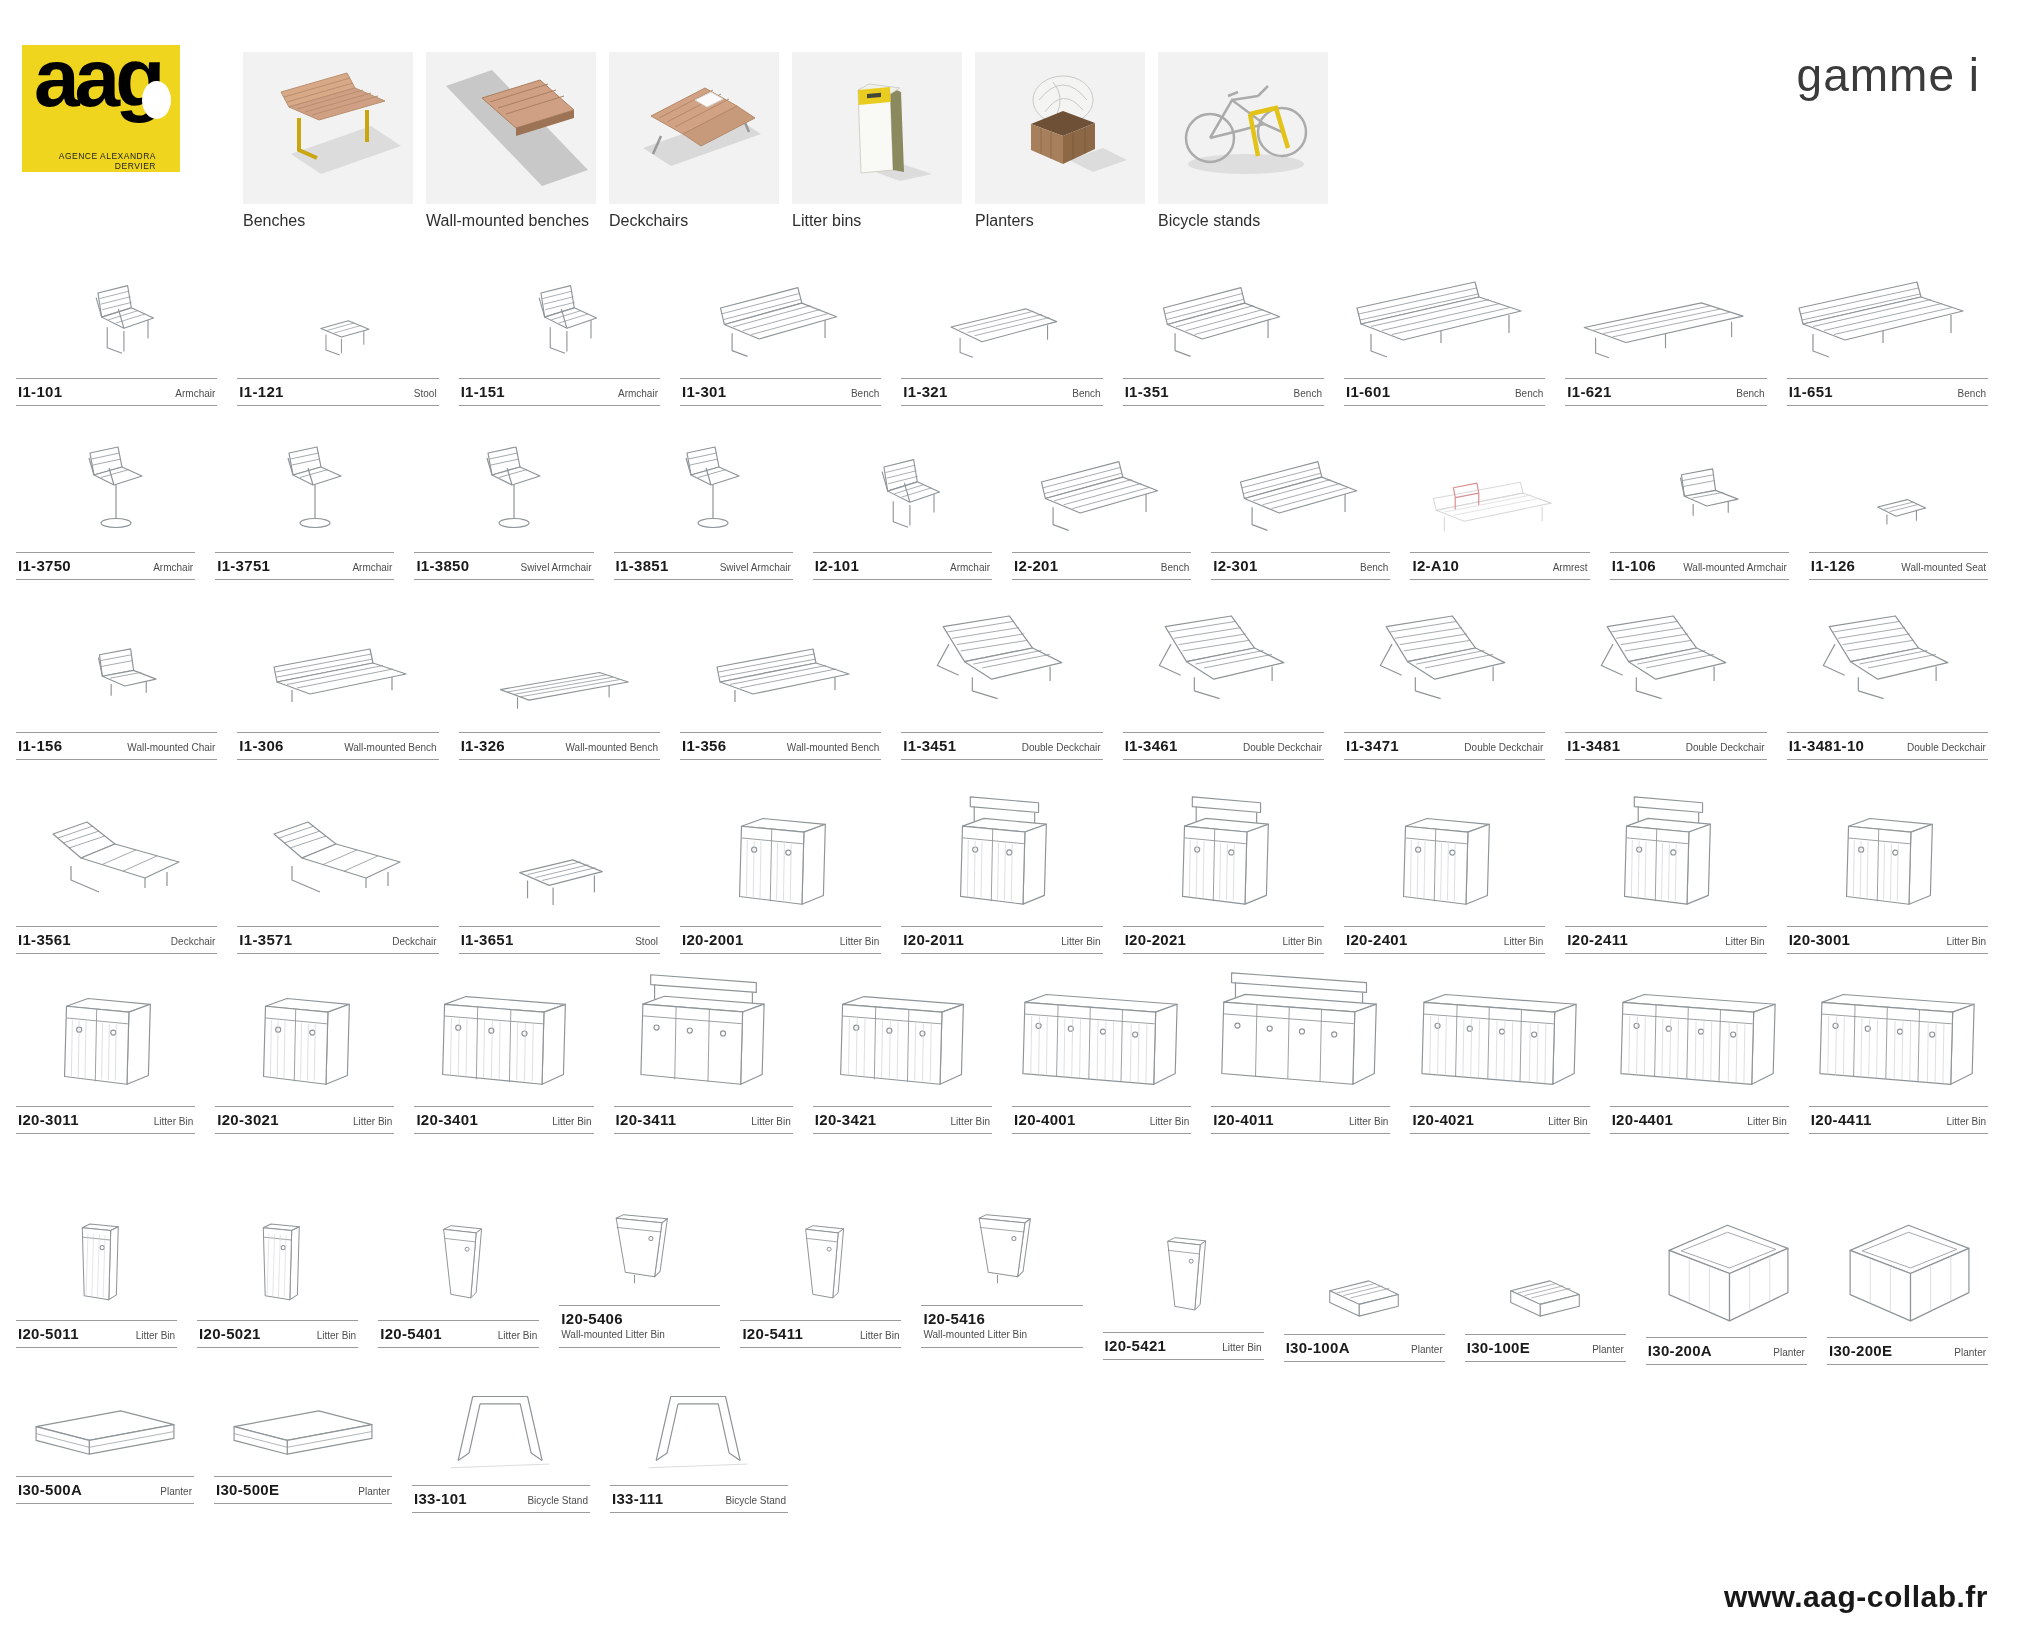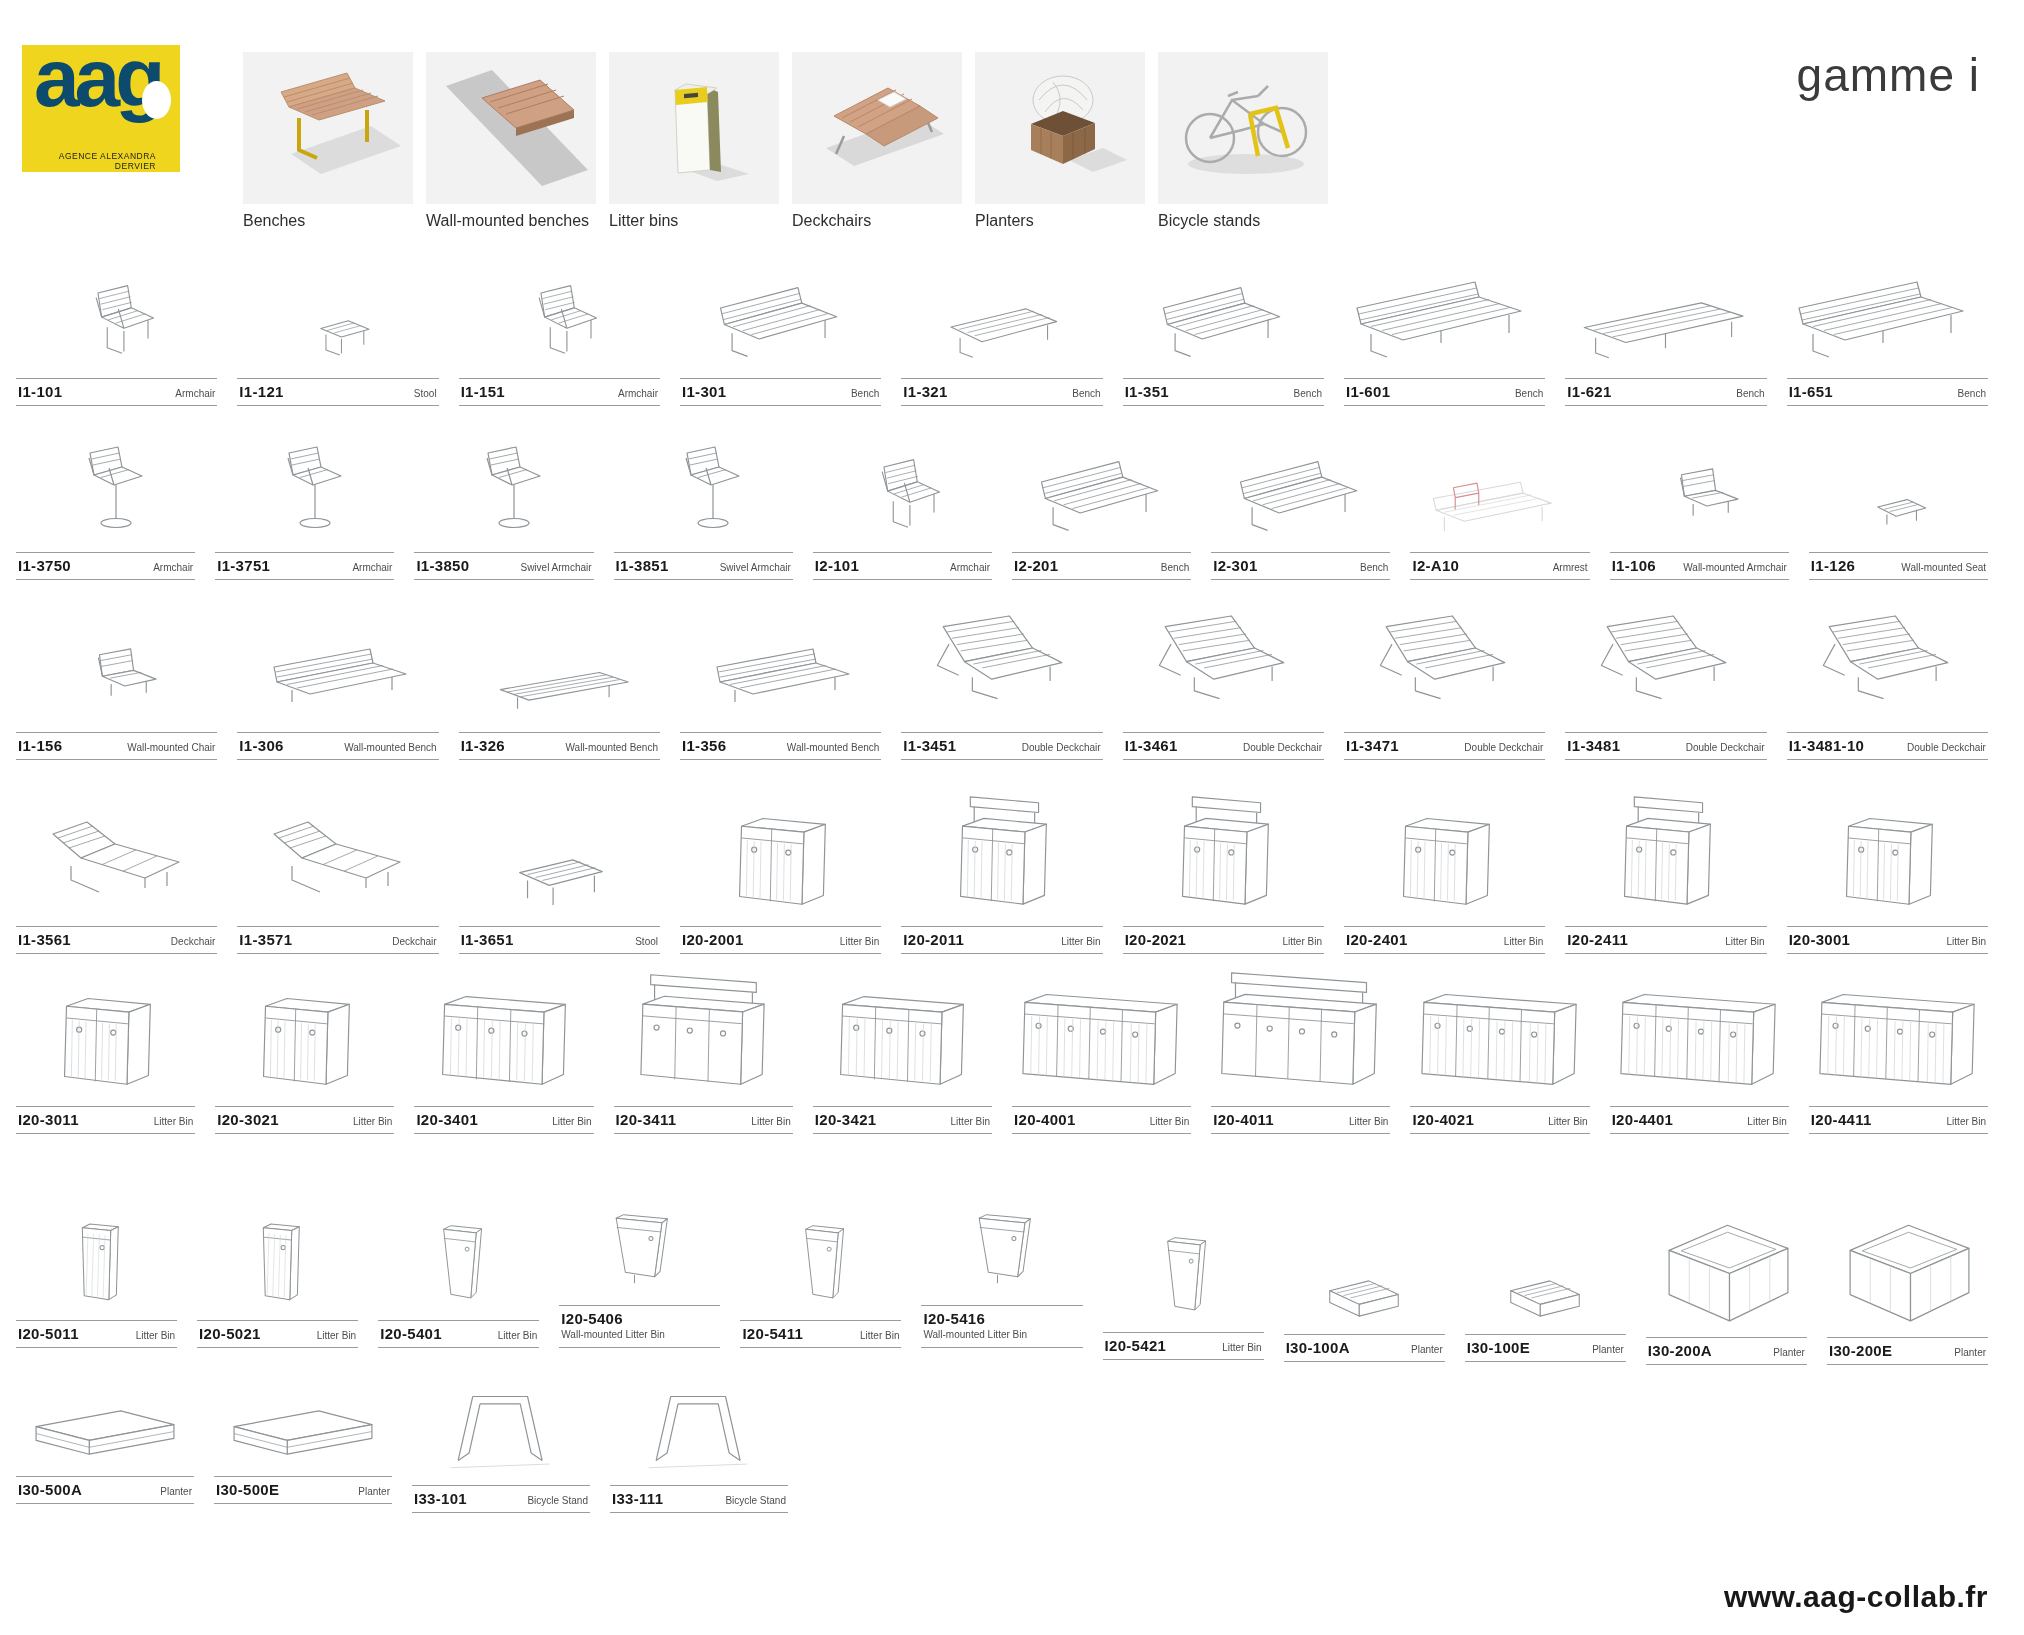--- a/index.html
+++ b/index.html
@@ -2,21 +2,21 @@
 <html><head>
 <meta charset="utf-8">
 <style>
   html,body{margin:0;padding:0;}
   body{width:2024px;height:1635px;position:relative;background:#ffffff;
        font-family:"Liberation Sans",sans-serif;overflow:hidden;}
 
   
   .logo{position:absolute;left:22px;top:45px;width:158px;height:127px;background:#EFD51E;}
   .logo-text{position:absolute;left:12px;top:-14px;font-size:82px;font-weight:700;
-             letter-spacing:-5px;color:#0c4a6e;}
+             letter-spacing:-5px;color:#000000;}
   .logo-dot{position:absolute;right:9px;top:36px;width:29px;height:38px;background:#ffffff;border-radius:50%;}
   .logo-tag{position:absolute;left:34px;top:106px;width:100px;text-align:right;
             font-size:8.5px;line-height:10px;color:#222;letter-spacing:.5px;}
   .tiles{position:absolute;left:243px;top:52px;display:flex;gap:13px;}
   .tile-wrap{width:170px;}
   .tile{width:170px;height:152px;background:#F2F2F2;}
   .tile svg{width:170px;height:152px;display:block;}
   .tile-label{margin-top:8px;font-size:16px;color:#2e2e2e;white-space:nowrap;}
   .range-title{position:absolute;right:44px;top:48px;font-size:46px;color:#3b3b3b;letter-spacing:1px;margin-left:32px;}
 
@@ -431,32 +431,32 @@
       <div class="tile">
         <svg viewBox="0 0 170 152" height="152" width="170">
           <use href="#th-wallbench" xlink:href="#th-wallbench"></use>
         </svg>
       </div>
       <div class="tile-label">Wall-mounted benches</div>
     </div>
     <div class="tile-wrap">
       <div class="tile">
         <svg viewBox="0 0 170 152" height="152" width="170">
-          <use href="#th-bin" xlink:href="#th-bin"></use>
+          <use href="#th-deckchair" xlink:href="#th-deckchair"></use>
         </svg>
       </div>
-      <div class="tile-label">Litter bins</div>
+      <div class="tile-label">Deckchairs</div>
     </div>
     <div class="tile-wrap">
       <div class="tile">
         <svg viewBox="0 0 170 152" height="152" width="170">
-          <use href="#th-deckchair" xlink:href="#th-deckchair"></use>
+          <use href="#th-bin" xlink:href="#th-bin"></use>
         </svg>
       </div>
-      <div class="tile-label">Deckchairs</div>
+      <div class="tile-label">Litter bins</div>
     </div>
     <div class="tile-wrap">
       <div class="tile">
         <svg viewBox="0 0 170 152" height="152" width="170">
           <use href="#th-planter" xlink:href="#th-planter"></use>
         </svg>
       </div>
       <div class="tile-label">Planters</div>
     </div>
     <div class="tile-wrap">

